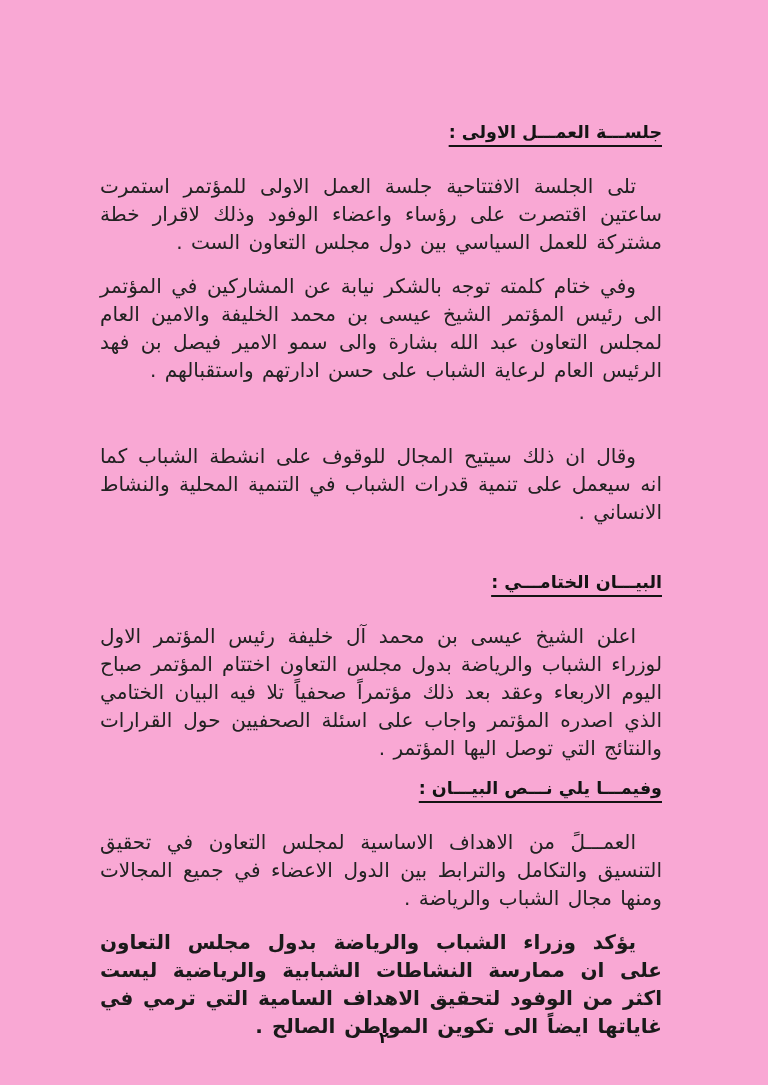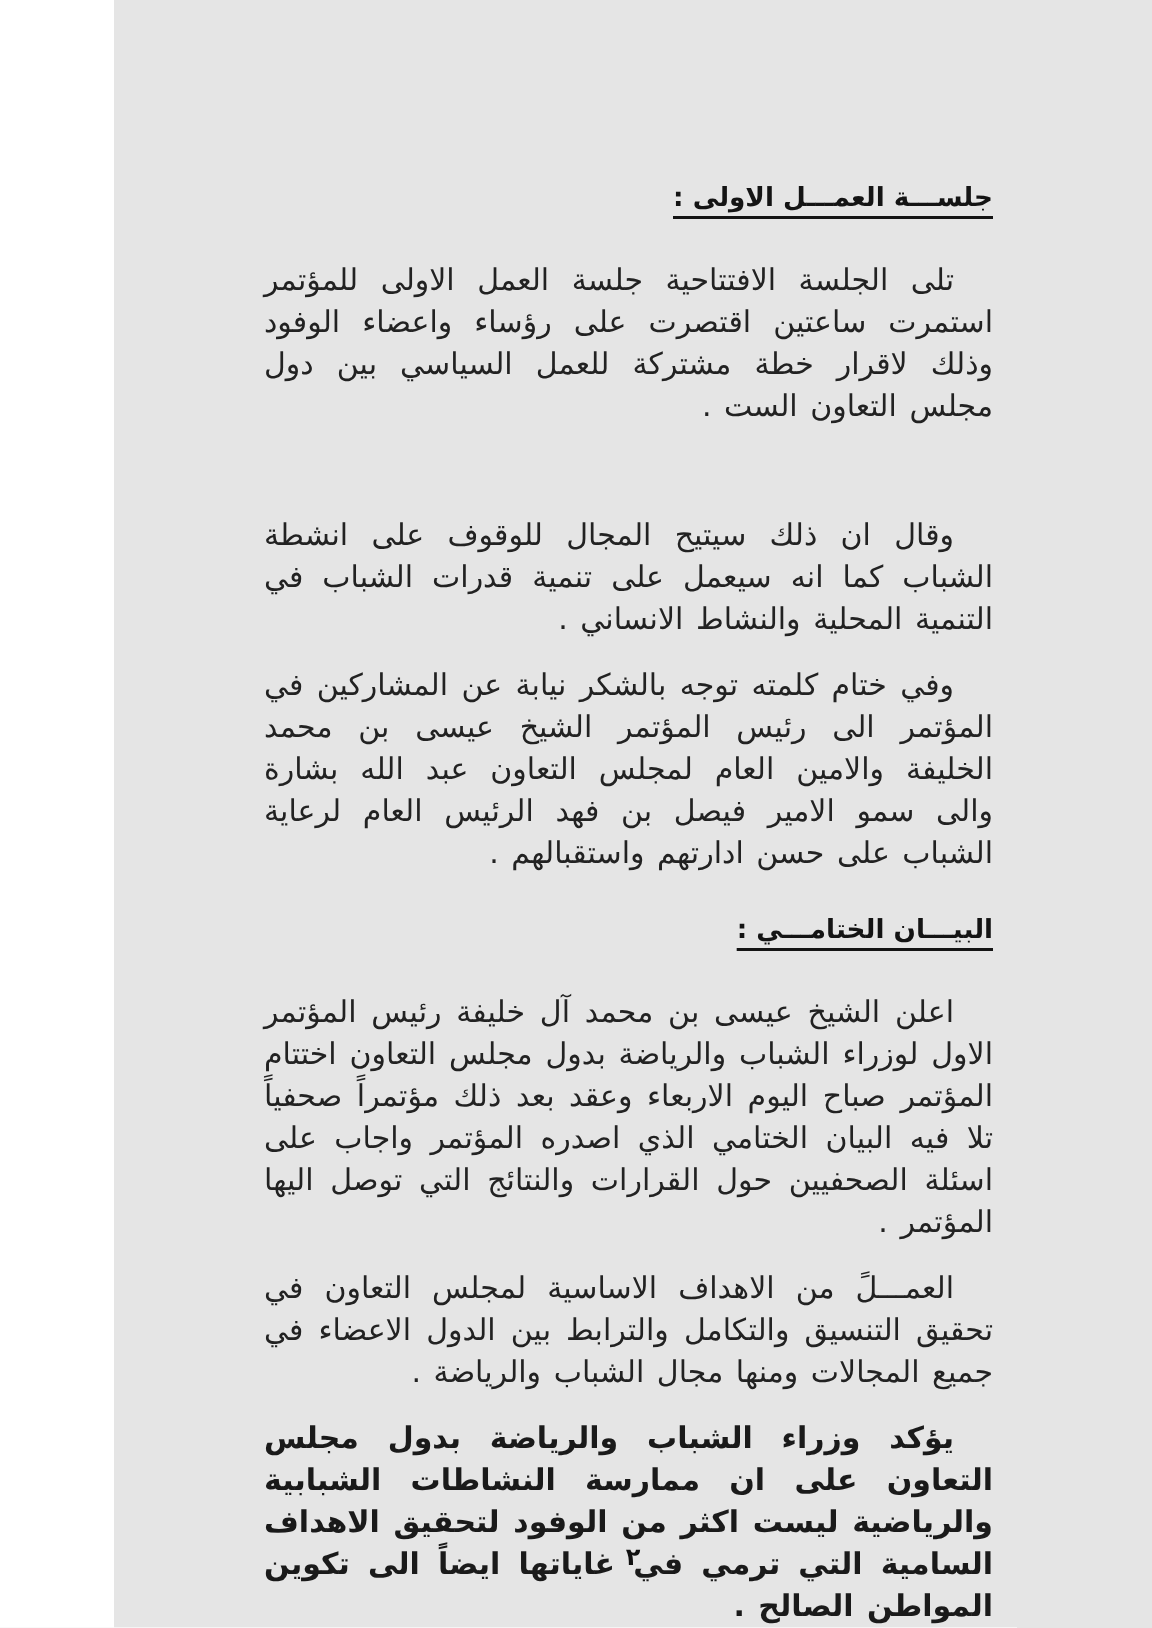--- a/index.html
+++ b/index.html
@@ -9,24 +9,24 @@
     background: #ffffff;
   }
   body {
     font-family: "DejaVu Sans", sans-serif;
     color: #1b1b1b;
     direction: rtl;
     overflow: hidden;
   }
   .page {
     position: relative;
-    width: 692px;
+    width: 768px;
     height: 1085px;
     padding: 122px 106px 0 100px;
-    background: #e5e5e5;
+    background: #f9a8d4;
   }
   .heading {
     font-size: 17.5px;
     font-weight: bold;
     letter-spacing: 0.3px;
     text-decoration: underline;
     text-underline-offset: 7px;
     text-decoration-thickness: 1.5px;
     margin-bottom: 30px;
     color: #141414;
@@ -34,21 +34,21 @@
   .para {
     font-size: 20px;
     line-height: 28px;
     text-align: justify;
     text-indent: 26px;
     word-spacing: 2px;
     margin-bottom: 16px;
     color: #222222;
   }
   .mt-xl { margin-top: 58px; }
-  .mt-lg { margin-top: 28px; }
+  .mt-lg { margin-top: 46px; }
   .mt-md { margin-top: 14px; }
   .emphasis { font-weight: bold; color: #1a1a1a; }
   .page-number {
     position: absolute;
     bottom: 38px;
     left: 0;
     right: 0;
     text-align: center;
     font-size: 16px;
     font-weight: bold;
@@ -56,29 +56,30 @@
   }
 </style>
 </head>
 <body>
 
 <div class="page">
 
   <section>
     <h2 class="heading">جلســـة العمـــل الاولى :</h2>
     <p class="para">تلى الجلسة الافتتاحية جلسة العمل الاولى للمؤتمر استمرت ساعتين اقتصرت على رؤساء واعضاء الوفود وذلك لاقرار خطة مشتركة للعمل السياسي بين دول مجلس التعاون الست .</p>
+    <p class="para">وفي ختام كلمته توجه بالشكر نيابة عن المشاركين في المؤتمر الى رئيس المؤتمر الشيخ عيسى بن محمد الخليفة والامين العام لمجلس التعاون عبد الله بشارة والى سمو الامير فيصل بن فهد الرئيس العام لرعاية الشباب على حسن ادارتهم واستقبالهم .</p>
     <p class="para mt-xl">وقال ان ذلك سيتيح المجال للوقوف على انشطة الشباب كما انه سيعمل على تنمية قدرات الشباب في التنمية المحلية والنشاط الانساني .</p>
-    <p class="para">وفي ختام كلمته توجه بالشكر نيابة عن المشاركين في المؤتمر الى رئيس المؤتمر الشيخ عيسى بن محمد الخليفة والامين العام لمجلس التعاون عبد الله بشارة والى سمو الامير فيصل بن فهد الرئيس العام لرعاية الشباب على حسن ادارتهم واستقبالهم .</p>
   </section>
 
   <section>
     <h2 class="heading mt-lg">البيـــان الختامـــي :</h2>
     <p class="para">اعلن الشيخ عيسى بن محمد آل خليفة رئيس المؤتمر الاول لوزراء الشباب والرياضة بدول مجلس التعاون اختتام المؤتمر صباح اليوم الاربعاء وعقد بعد ذلك مؤتمراً صحفياً تلا فيه البيان الختامي الذي اصدره المؤتمر واجاب على اسئلة الصحفيين حول القرارات والنتائج التي توصل اليها المؤتمر .</p>
   </section>
 
   <section>
+    <h2 class="heading mt-md">وفيمـــا يلي نـــص البيـــان :</h2>
     <p class="para">العمـــلً من الاهداف الاساسية لمجلس التعاون في تحقيق التنسيق والتكامل والترابط بين الدول الاعضاء في جميع المجالات ومنها مجال الشباب والرياضة .</p>
     <p class="para emphasis">يؤكد وزراء الشباب والرياضة بدول مجلس التعاون على ان ممارسة النشاطات الشبابية والرياضية ليست اكثر من الوفود لتحقيق الاهداف السامية التي ترمي في غاياتها ايضاً الى تكوين المواطن الصالح .</p>
   </section>
 
   <div class="page-number">٢</div>
 
 </div>
 
 </body></html>

